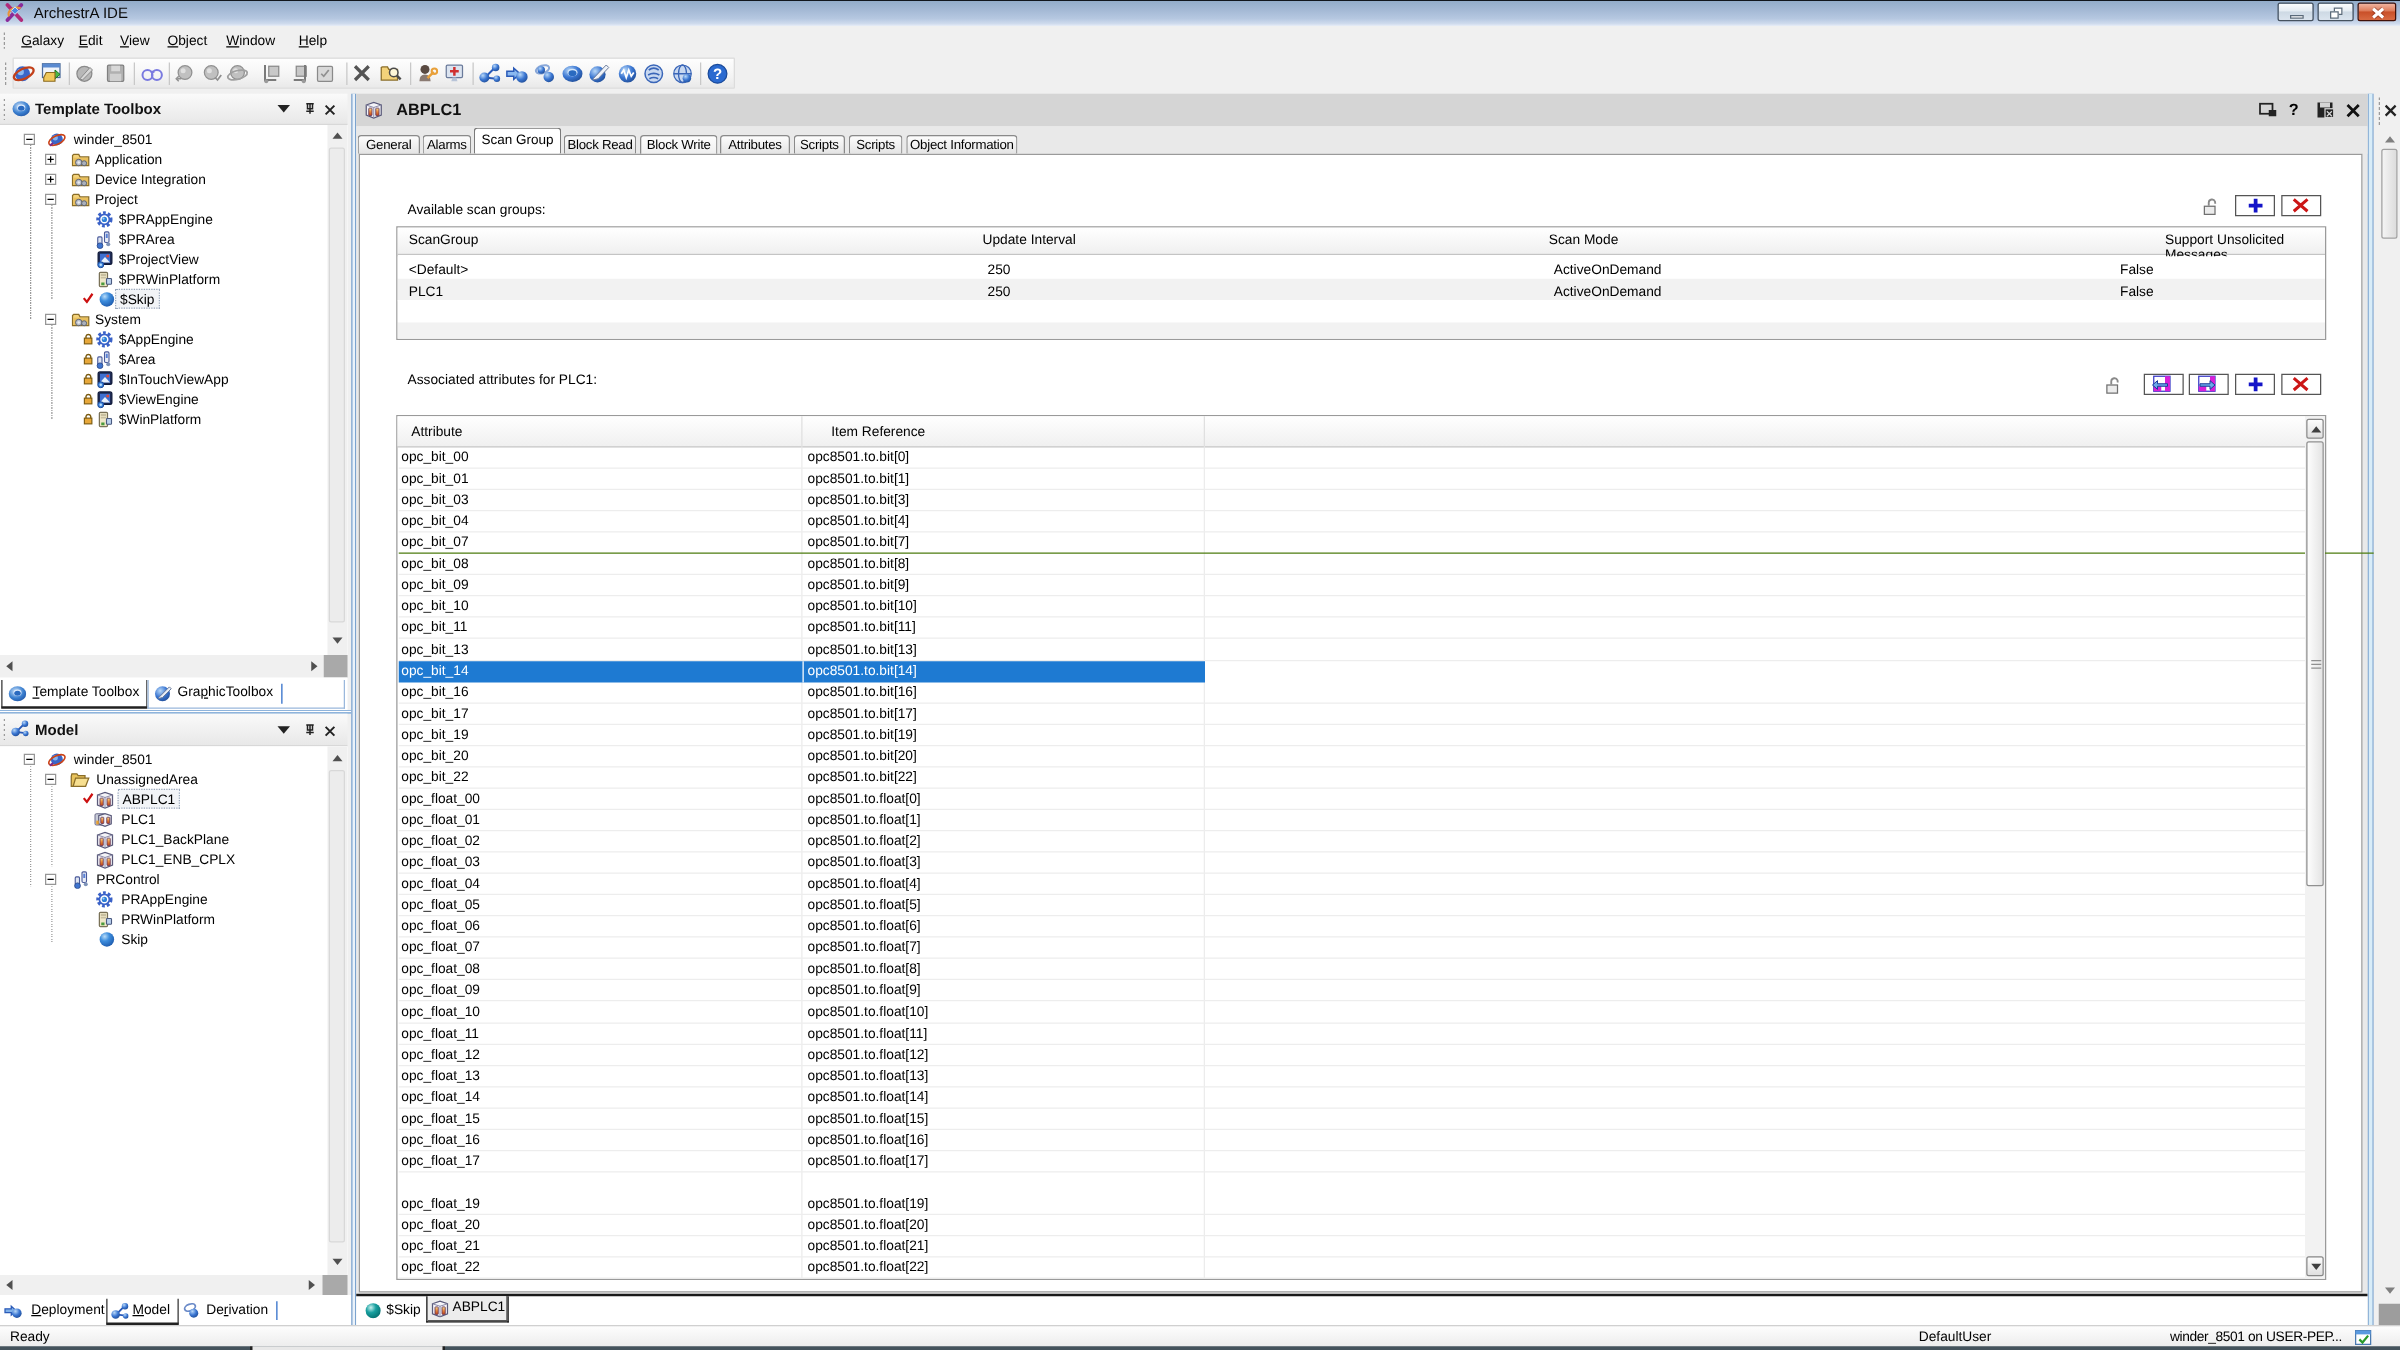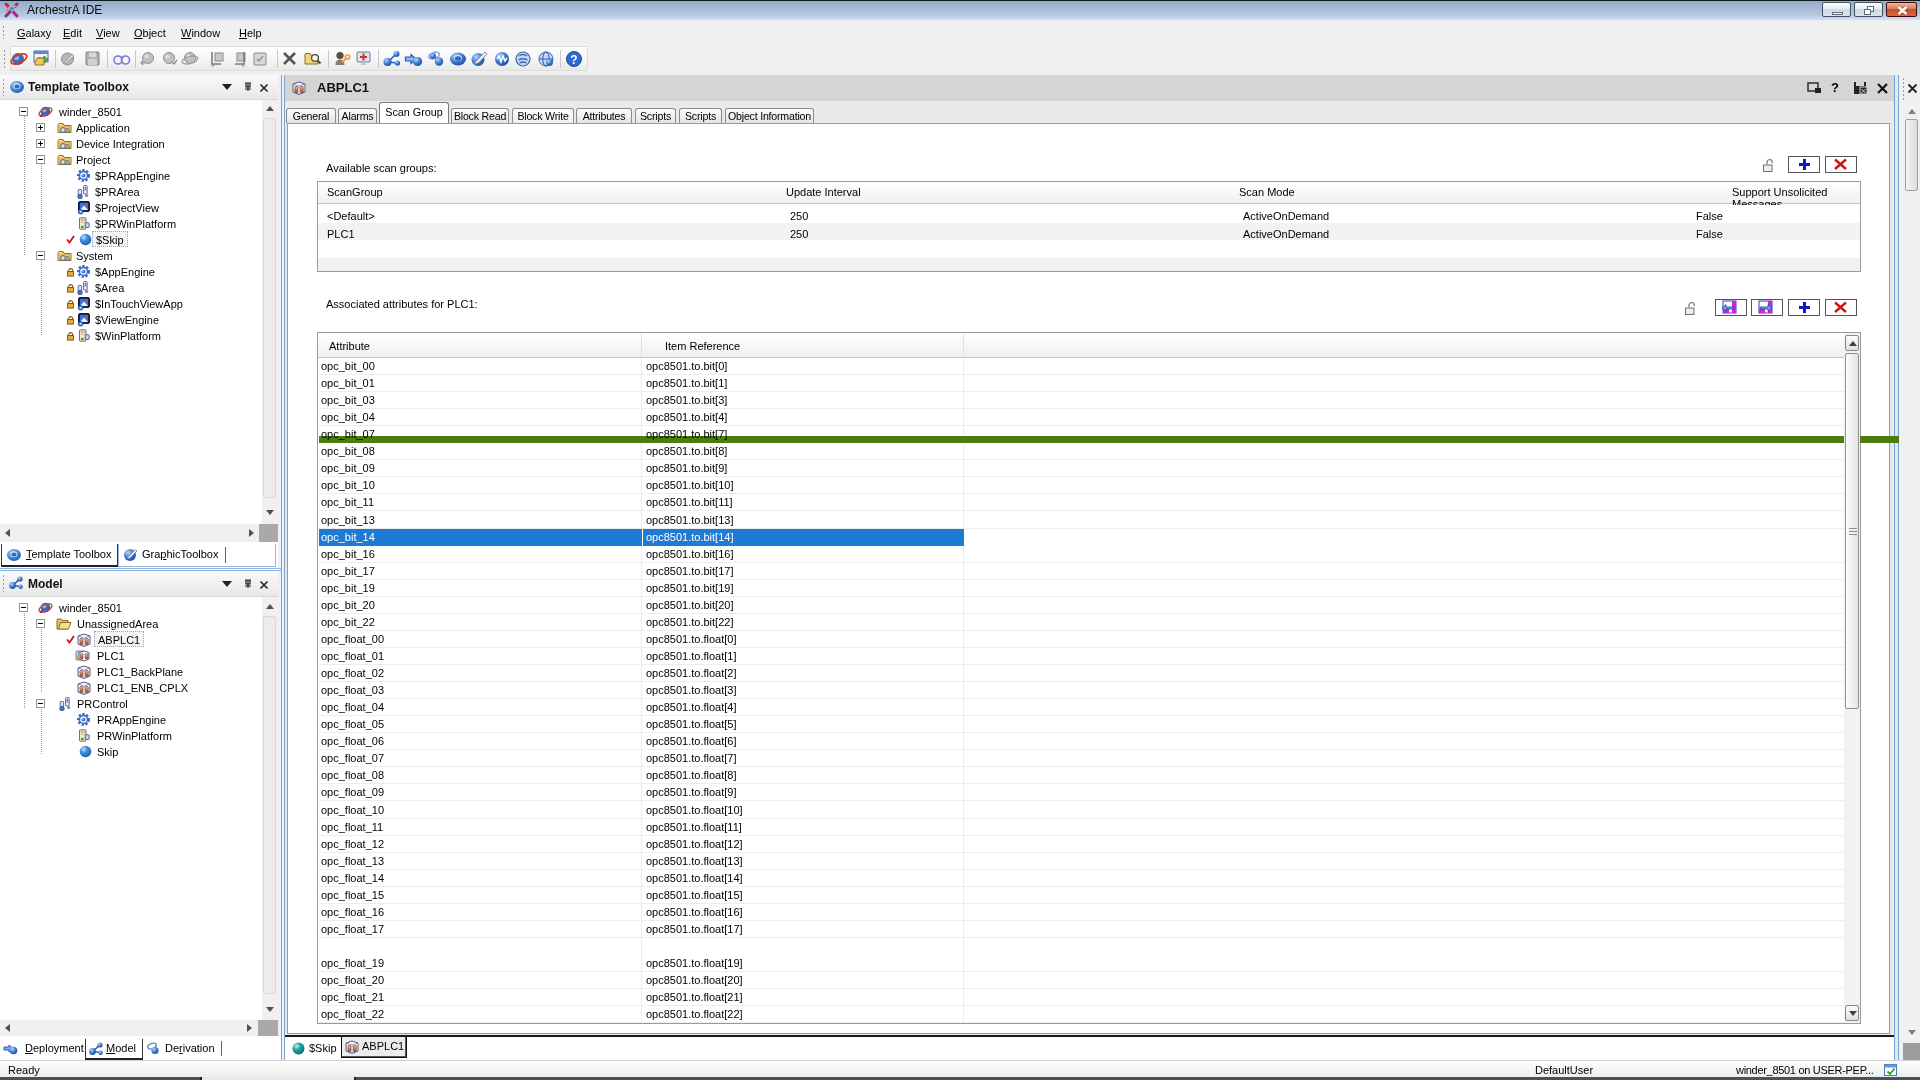--- a/index.html
+++ b/index.html
@@ -831,21 +831,21 @@
           <div class="abs" style="left:327px;">opc8501.to.bit[1]</div>
         </div>
 <div class="abs" style="left:1px;top:59px;width:1525px;height:17px;border-bottom:1px solid #ededed;line-height:17px;">
           <div class="abs" style="left:2px;">opc_bit_03</div>
           <div class="abs" style="left:327px;">opc8501.to.bit[3]</div>
         </div>
 <div class="abs" style="left:1px;top:76px;width:1525px;height:17px;border-bottom:1px solid #ededed;line-height:17px;">
           <div class="abs" style="left:2px;">opc_bit_04</div>
           <div class="abs" style="left:327px;">opc8501.to.bit[4]</div>
         </div>
-<div class="abs" style="left:1px;top:93px;width:1595px;height:17px;border-bottom:7px solid #4d7c0f;line-height:17px;padding-left:36px;">
+<div class="abs" style="left:1px;top:93px;width:1595px;height:17px;border-bottom:1px solid #4d7c0f;line-height:17px;padding-left:36px;">
           <div class="abs" style="left:2px;">opc_bit_07</div>
           <div class="abs" style="left:327px;">opc8501.to.bit[7]</div>
         </div>
 <div class="abs" style="left:1px;top:110px;width:1525px;height:17px;border-bottom:1px solid #ededed;line-height:17px;">
           <div class="abs" style="left:2px;">opc_bit_08</div>
           <div class="abs" style="left:327px;">opc8501.to.bit[8]</div>
         </div>
 <div class="abs" style="left:1px;top:127px;width:1525px;height:17px;border-bottom:1px solid #ededed;line-height:17px;">
           <div class="abs" style="left:2px;">opc_bit_09</div>
           <div class="abs" style="left:327px;">opc8501.to.bit[9]</div>

